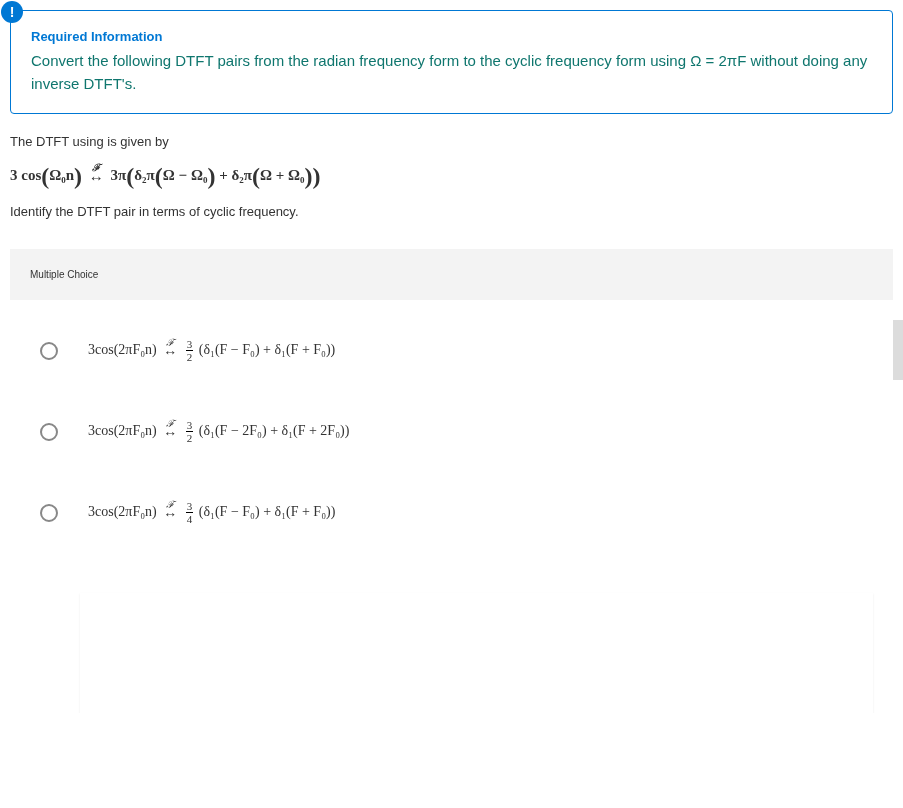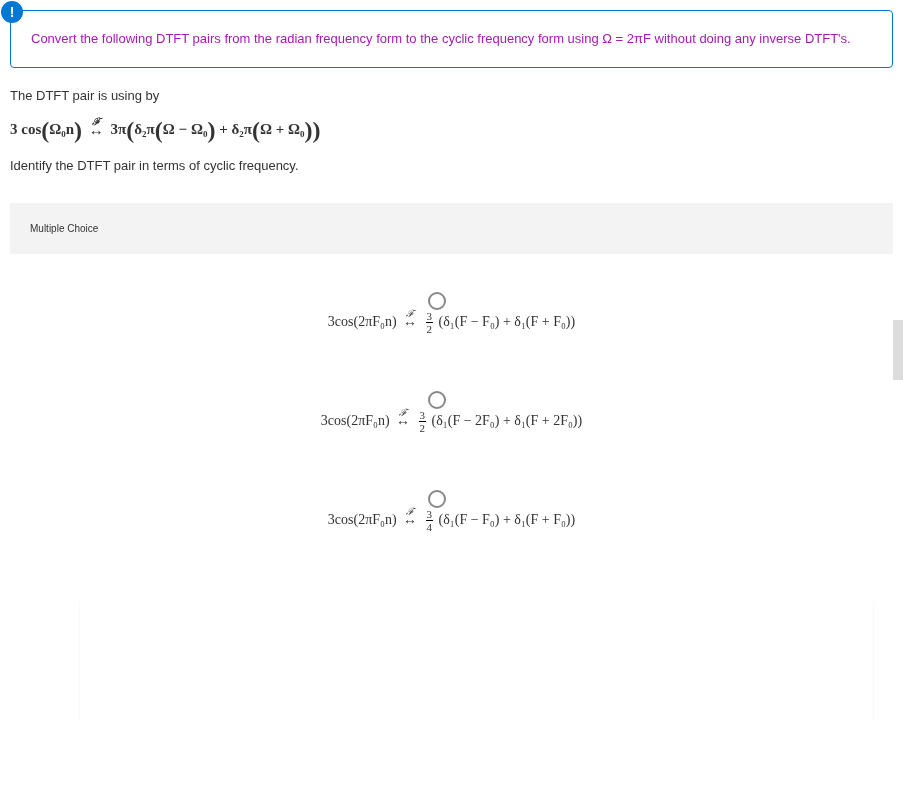--- a/index.html
+++ b/index.html
@@ -32,22 +32,22 @@
       font-weight: bold;
       font-size: 14px;
     }
     .required-title {
       color: #0078d4;
       font-weight: bold;
       font-size: 13px;
       margin-bottom: 6px;
     }
     .required-desc {
-      color: #a21caf;
-      font-size: 13px;
+      color: #0f766e;
+      font-size: 15px;
       line-height: 1.5;
     }
     .body-text {
       margin: 14px 10px;
       font-size: 13px;
     }
     .formula {
       font-family: 'Cambria Math', 'Times New Roman', serif;
       font-size: 15px;
       margin: 12px 10px;
@@ -79,21 +79,20 @@
       font-size: 10px;
     }
     .choices {
       margin: 10px 10px 40px 10px;
       background: #fff;
     }
     .choice-row {
       display: flex;
       align-items: center;
       padding: 28px 30px;
-      flex-direction: column;
     }
     .radio {
       width: 18px;
       height: 18px;
       border: 2px solid #888;
       border-radius: 50%;
       margin-right: 30px;
       flex-shrink: 0;
       cursor: pointer;
     }
@@ -124,26 +123,27 @@
       width: 10px;
       height: 60px;
       background: #dcdcdc;
     }
   </style>
 </head>
 <body>
 
 <div class="required-box">
   <div class="alert-badge">!</div>
+  <div class="required-title">Required Information</div>
   <div class="required-desc">
     <span>Convert the following DTFT pairs from the radian frequency form to the cyclic frequency form using </span><span>Ω = 2πF</span><span> without doing any inverse DTFT's.</span>
   </div>
 </div>
 
-<div class="body-text">The DTFT pair is using by</div>
+<div class="body-text">The DTFT using is given by</div>
 
 <div class="formula">
   <span>3 cos</span><span class="big">(</span><span>Ω₀n</span><span class="big">)</span>
   <span class="f-arrow"><span class="f-char">ℱ</span>↔</span>
   <span>3π</span><span class="big">(</span><span>δ₂π</span><span class="big">(</span><span>Ω − Ω₀</span><span class="big">)</span><span> + </span><span>δ₂π</span><span class="big">(</span><span>Ω + Ω₀</span><span class="big">)</span><span class="big">)</span>
 </div>
 
 <div class="body-text">Identify the DTFT pair in terms of cyclic frequency.</div>
 
 <div class="mc-panel">

